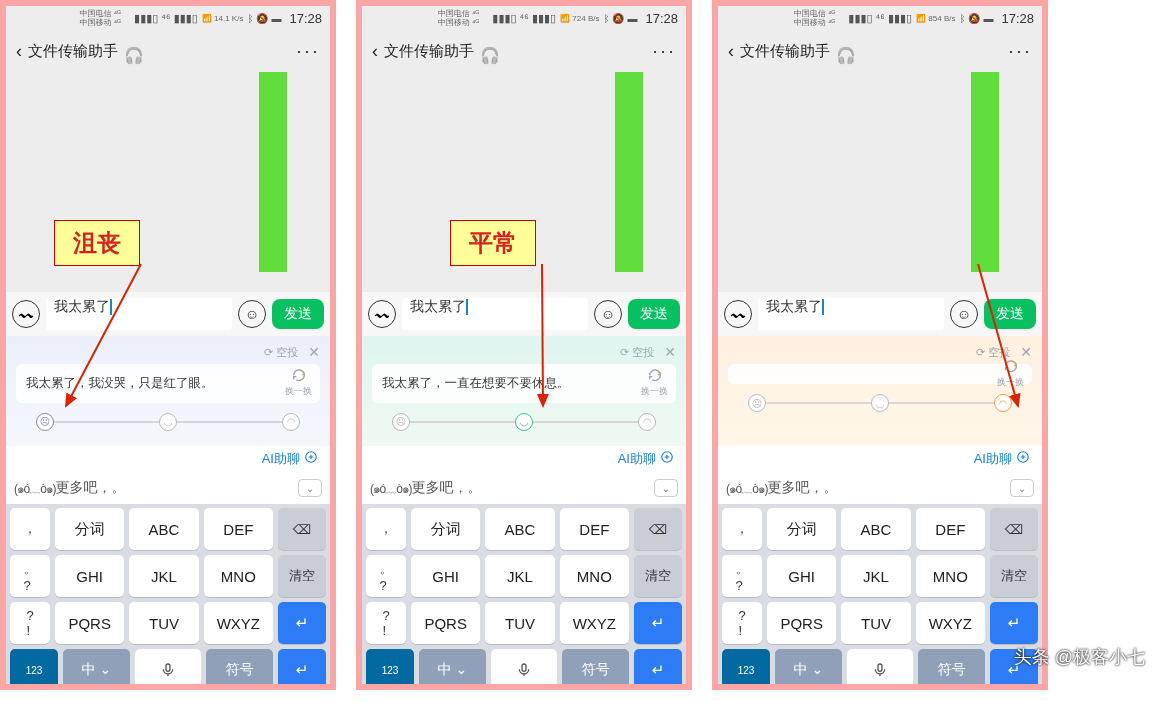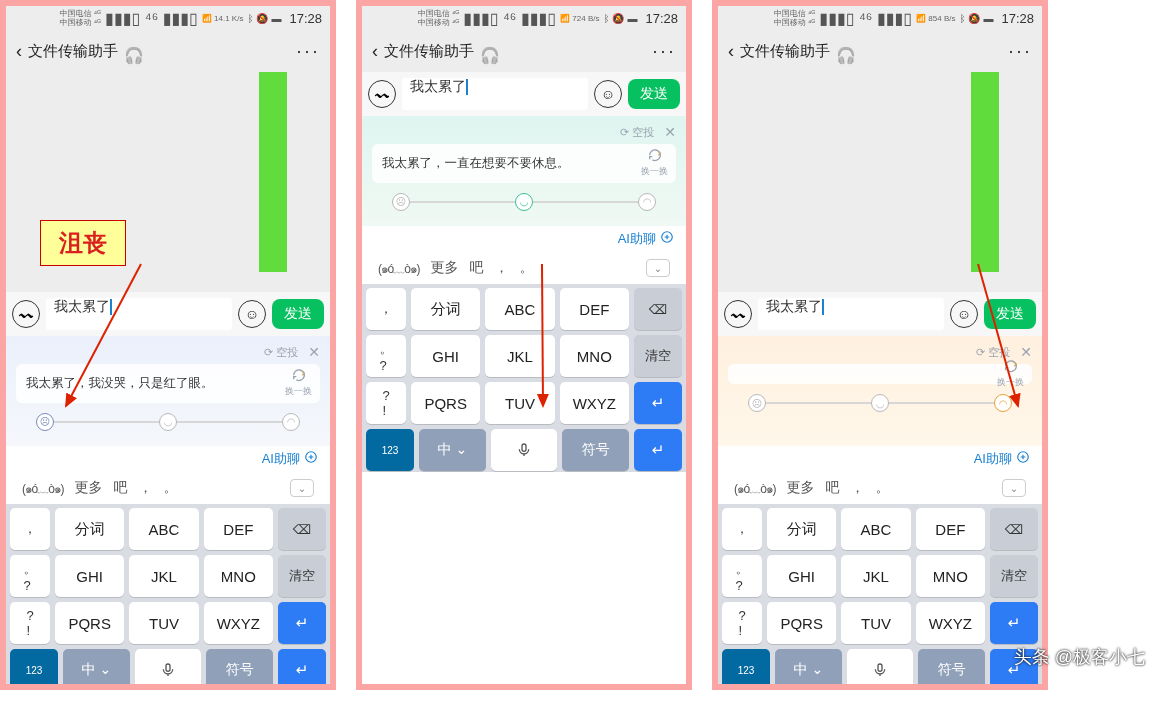--- a/index.html
+++ b/index.html
@@ -2,34 +2,34 @@
 <html><head>
 <meta charset="utf-8">
 <style>
   * { margin:0; padding:0; box-sizing:border-box; font-family: -apple-system, "Helvetica Neue", Arial, "PingFang SC", "Microsoft YaHei", sans-serif; }
   body { background:#fff; width:1163px; height:702px; overflow:hidden; position:relative; }
   .container { display:flex; gap:20px; padding:0 0; }
   .phone { width:336px; height:690px; background:#fff; position:relative; overflow:hidden; border:6px solid #fca5a5;}
   
   .status { height:24px; display:flex; justify-content:flex-end; align-items:center; gap:4px; padding:0 8px; font-size:10px; color:#555; background:#ededed;}
   .status .carrier-block{display:flex;flex-direction:column;font-size:8px;line-height:9px;color:#666;text-align:right;}
-  .status .sig{font-size:16px;}
+  .status .sig{font-size:11px;margin-left:9px;}
   .status-time{font-size:13px;color:#333;font-weight:500;margin-left:4px;}
   
   .titlebar { height:42px; background:#ededed; display:flex; align-items:center; padding:0 10px; justify-content:space-between;}
   .titlebar .left{display:flex;align-items:center;gap:6px;}
   .chev { font-size:18px; color:#222;}
   .title-text{font-size:15px;color:#222;}
   .earpiece{width:10px;height:10px;opacity:.4;}
   .dots{font-size:18px;letter-spacing:2px;color:#222;}
   
   .chat-area{height:220px;background:#ededed;position:relative;}
   .greenbar{position:absolute;top:0;right:43px;width:28px;height:200px;background:#60dc3d;}
   .mood-badge{position:absolute;top:148px;border:1px solid #c00;background:#ffff9a;color:#d91f1f;font-size:24px;font-weight:700;padding:6px 18px;}
-  .mood-badge.p0{right:204px;}
+  .mood-badge.p0{right:190px;}
   .mood-badge.p1{right:150px;}
   .mood-badge.p2{right:75px;}
   
   .input-row{height:44px;background:#f7f7f7;display:flex;align-items:center;padding:0 6px;gap:6px;}
   .circ-btn{width:28px;height:28px;border:1.5px solid #333;border-radius:50%;display:flex;align-items:center;justify-content:center;font-size:14px;flex-shrink:0;}
   .msg-input{flex:1;height:32px;border:none;background:#fff;border-radius:3px;padding:0 8px;font-size:14px;color:#333;}
   .msg-input::after{content:"";}
   .cursor{display:inline-block;width:1.5px;height:16px;background:#1b82d2;vertical-align:middle;}
   .send-btn{background:#07c160;color:#fff;border:none;border-radius:8px;padding:6px 12px;font-size:14px;}
   
@@ -46,21 +46,21 @@
   .mood-slider .track{position:absolute;left:20px;right:20px;top:50%;height:2px;background:#d7d7d7;transform:translateY(-50%);}
   .mood-face{width:18px;height:18px;border-radius:50%;background:#fff;border:1.5px solid #b8b8b8;position:relative;z-index:1;display:flex;align-items:center;justify-content:center;font-size:10px;color:#b8b8b8;}
   .mood-face.active.p0{border-color:#7a8cbf;color:#7a8cbf;}
   .mood-face.active.p1{border-color:#3cbf93;color:#3cbf93;}
   .mood-face.active.p2{border-color:#e8a03c;color:#e8a03c;}
   
   .ai-link-row{height:26px;display:flex;justify-content:flex-end;align-items:center;padding:0 12px;gap:4px;}
   .ai-link{color:#1b82d2;font-size:13px;}
   .ai-link-icon{width:14px;height:14px;}
   
-  .sugg-row{height:32px;display:flex;align-items:center;padding:0 16px;gap:11px;font-size:14px;color:#555;}
+  .sugg-row{height:32px;display:flex;align-items:center;padding:0 8px;gap:0;font-size:14px;color:#555;}
   .sugg-row .kao{font-size:12px;letter-spacing:-1px;}
   .sugg-row .spacer{flex:1;}
   .sugg-row .dd{width:24px;height:18px;border:1px solid #ccc;border-radius:4px;display:flex;align-items:center;justify-content:center;font-size:10px;color:#888;}
   
   .keyboard{background:#d9dde3;padding:4px;height:188px;}
   .krow{display:flex;gap:5px;margin-bottom:5px;height:42px;}
   .key{background:#fff;border-radius:5px;display:flex;align-items:center;justify-content:center;font-size:15px;color:#222;box-shadow:0 1px 0 rgba(0,0,0,.15);}
   .key.punct{width:40px;flex-direction:column;font-size:13px;gap:2px;color:#333;}
   .key.letter{flex:1;}
   .key.fn{width:48px;background:#c8cdd6;font-size:13px;color:#333;}
@@ -191,20 +191,24 @@
         <span class="status-time">17:28</span>
       </div>
       <div class="titlebar">
         <div class="left">
           <span class="chev">‹</span>
           <span class="title-text">文件传输助手</span>
           <span class="earpiece">🎧</span>
         </div>
         <span class="dots">···</span>
       </div>
+      <div class="chat-area">
+        <div class="greenbar"></div>
+        <div class="mood-badge p1">平常</div>
+      </div>
       <div class="input-row">
         <div class="circ-btn">〰</div>
         <div class="msg-input"><span>我太累了</span><span class="cursor"></span></div>
         <div class="circ-btn">☺</div>
         <button class="send-btn">发送</button>
       </div>
       <div class="ai-panel p1">
         <div class="ai-top">
           <span>⟳ 空投</span>
           <span class="x">✕</span>

